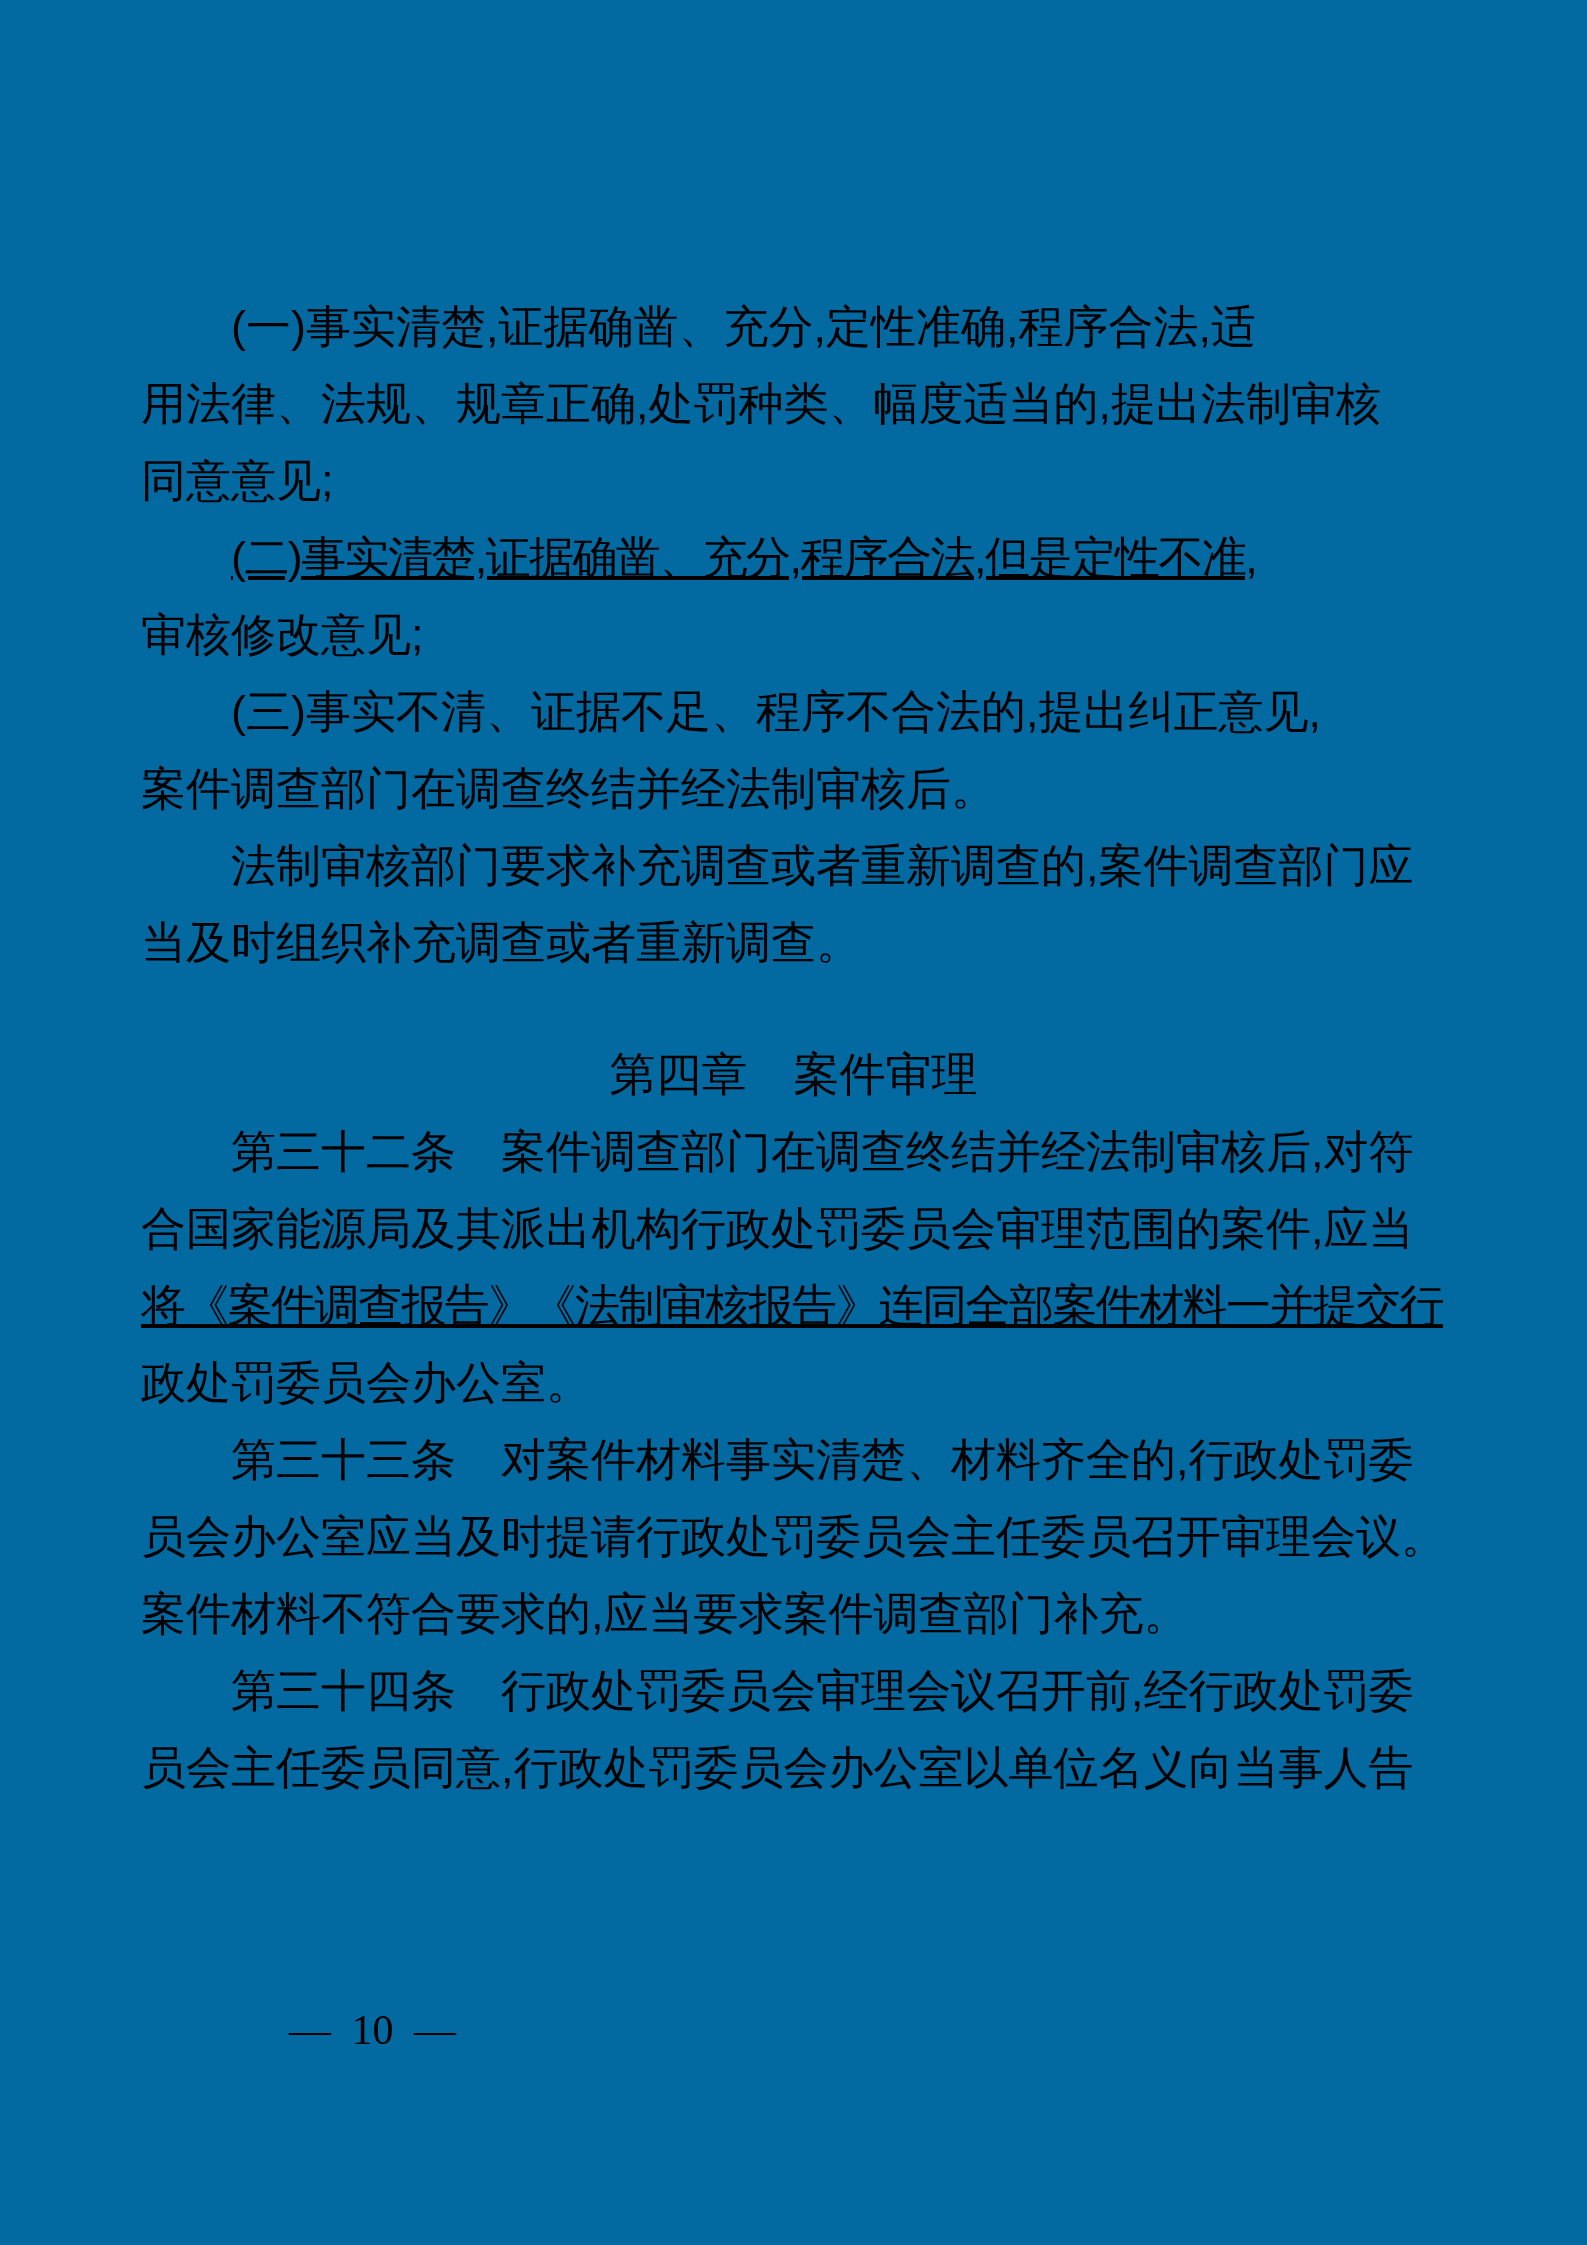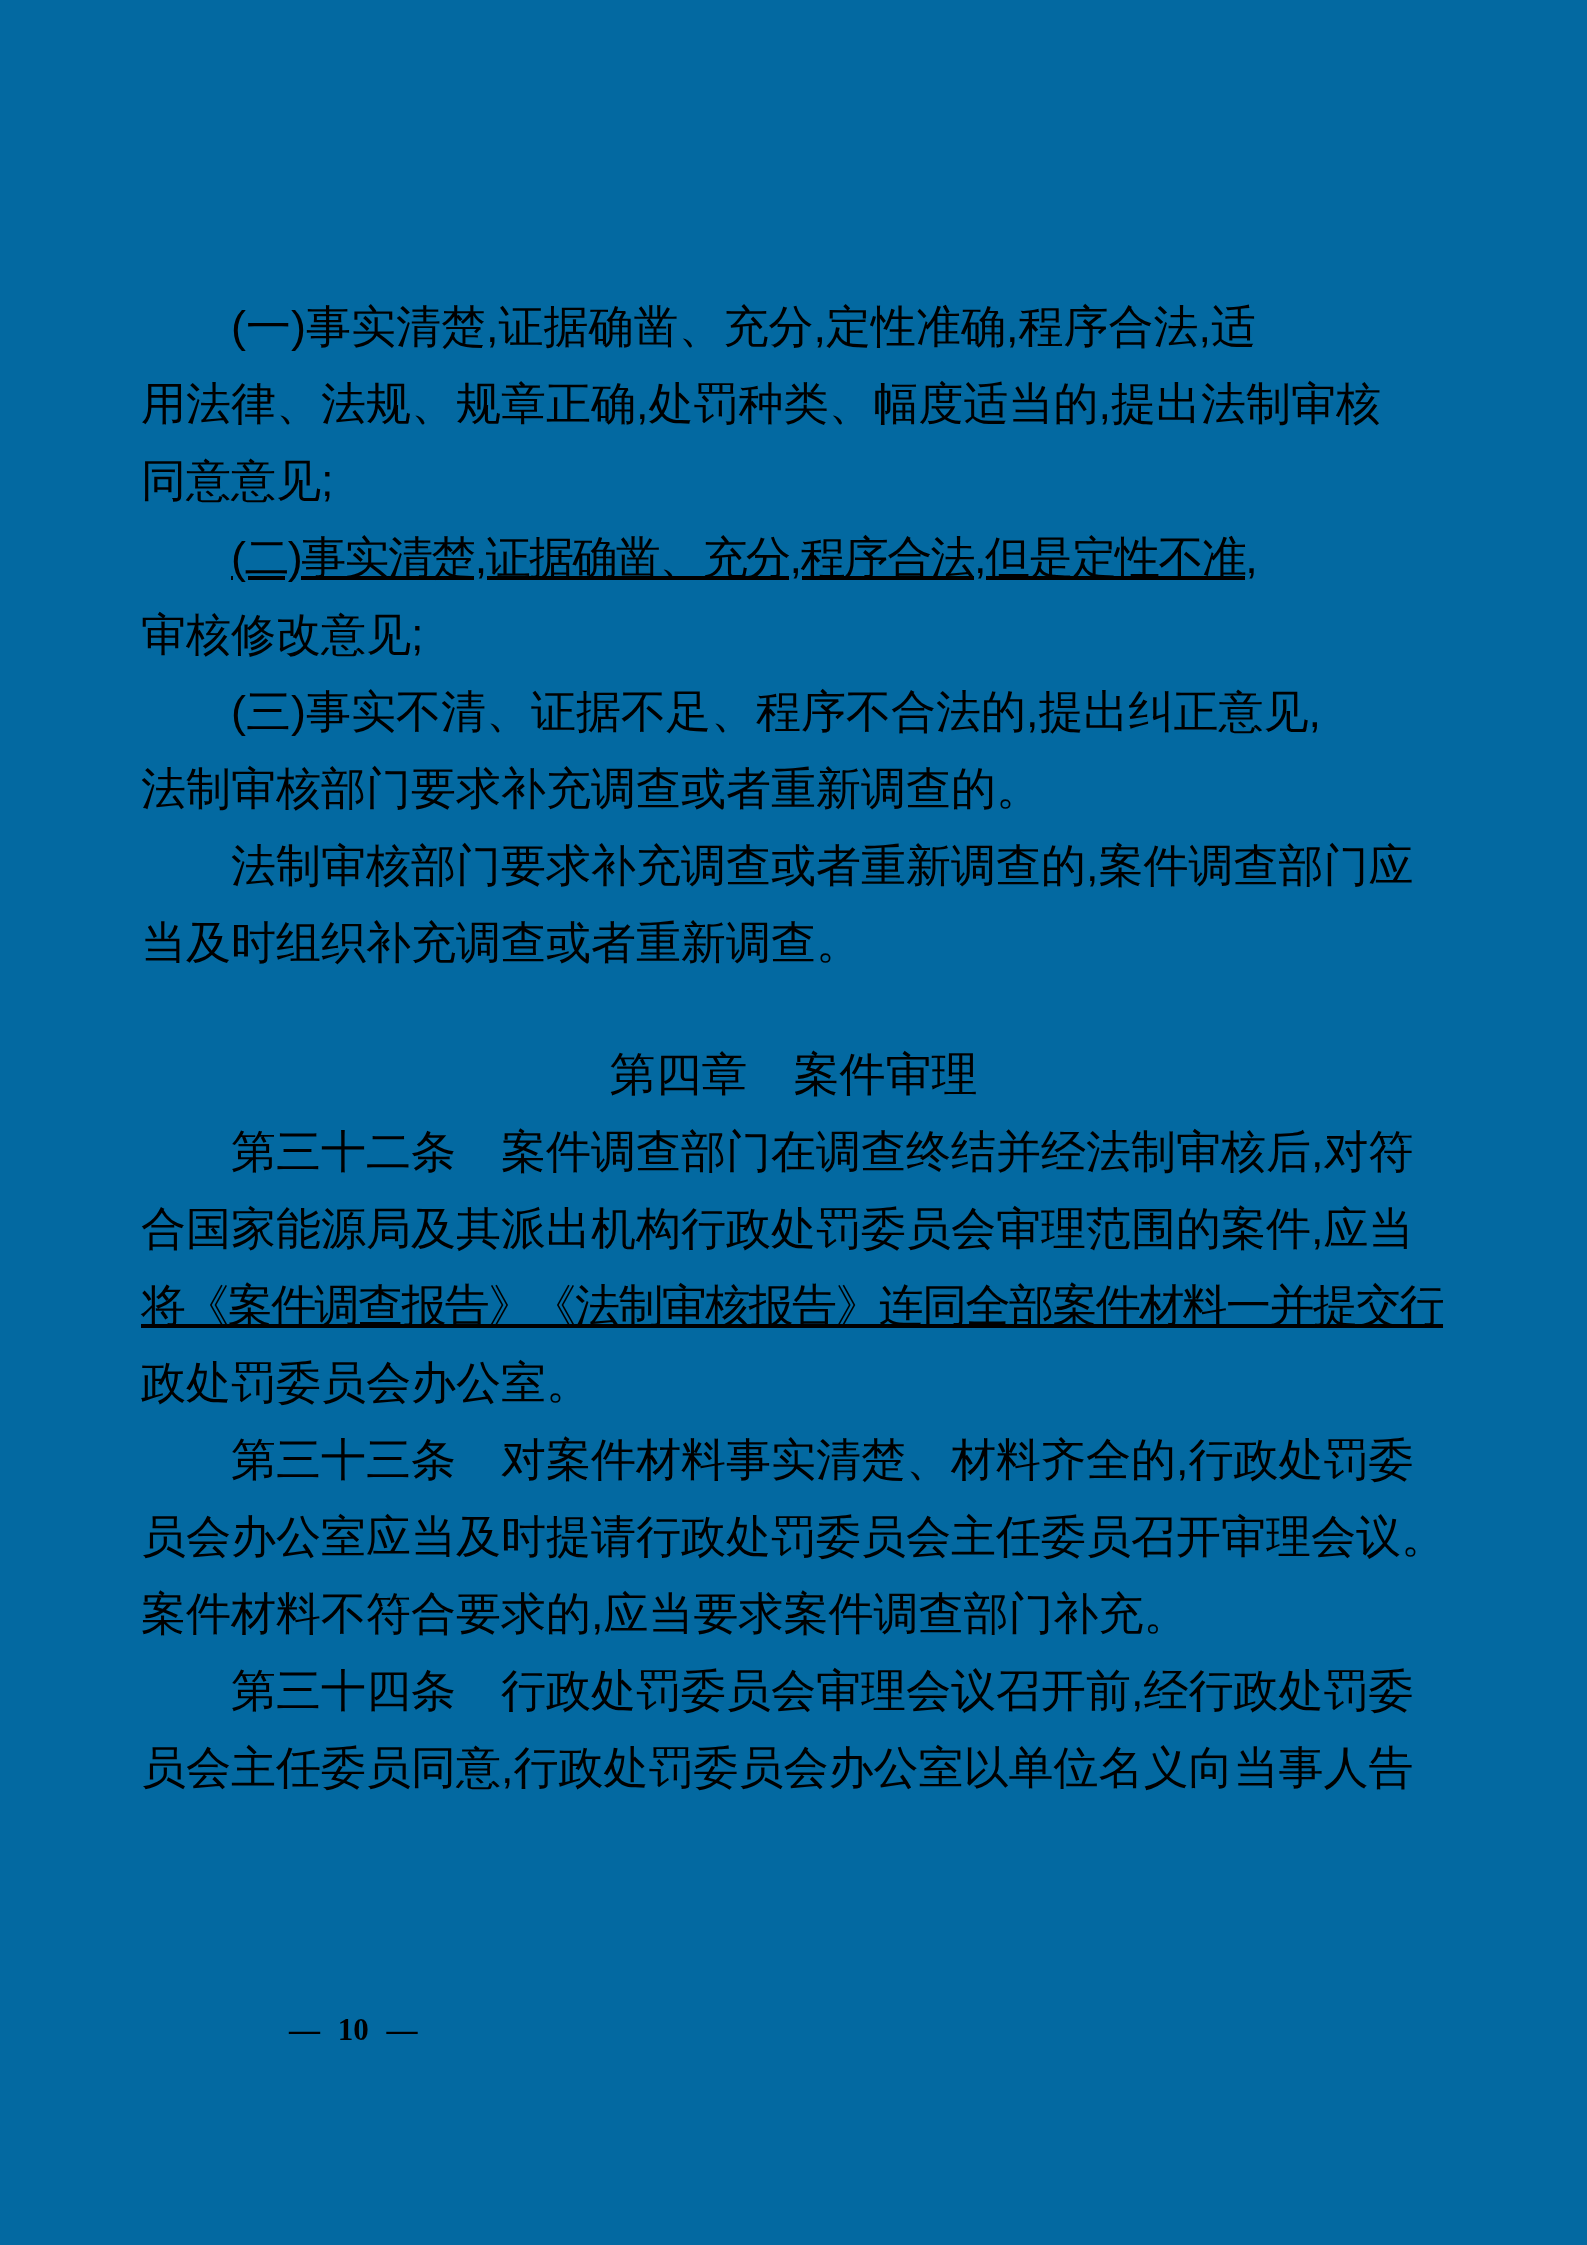--- a/index.html
+++ b/index.html
@@ -38,41 +38,40 @@
     line-height: 77px;
     text-align: center;
     font-size: 46px;
     white-space: nowrap;
   }
   .page-number {
     position: absolute;
     left: 289px;
     top: 2005px;
     font-family: "Liberation Serif", "DejaVu Serif", serif;
-    font-size: 31px;
+    font-size: 42px;
     line-height: 50px;
     word-spacing: 10px;
     white-space: nowrap;
     color: #000000;
-    font-weight: bold;
   }
 </style>
 </head>
 <body>
 
 <div class="page">
   <div class="content">
 
     <div class="line indent">(一)事实清楚,证据确凿、充分,定性准确,程序合法,适</div>
     <div class="line">用法律、法规、规章正确,处罚种类、幅度适当的,提出法制审核</div>
     <div class="line">同意意见;</div>
     <div class="line indent tight">(二)事实清楚,证据确凿、充分,程序合法,但是定性不准,</div>
     <div class="line">审核修改意见;</div>
     <div class="line indent">(三)事实不清、证据不足、程序不合法的,提出纠正意见,</div>
-    <div class="line">法制审核部门要求补充调查或者重新调查的。</div>
+    <div class="line">案件调查部门在调查终结并经法制审核后。</div>
     <div class="line indent">法制审核部门要求补充调查或者重新调查的,案件调查部门应</div>
     <div class="line">当及时组织补充调查或者重新调查。</div>
 
     <div class="spacer"></div>
 
     <div class="chapter-heading">第四章　案件审理</div>
 
     <div class="line indent">第三十二条　案件调查部门在调查终结并经法制审核后,对符</div>
     <div class="line">合国家能源局及其派出机构行政处罚委员会审理范围的案件,应当</div>
     <div class="line tight">将《案件调查报告》《法制审核报告》连同全部案件材料一并提交行</div>

